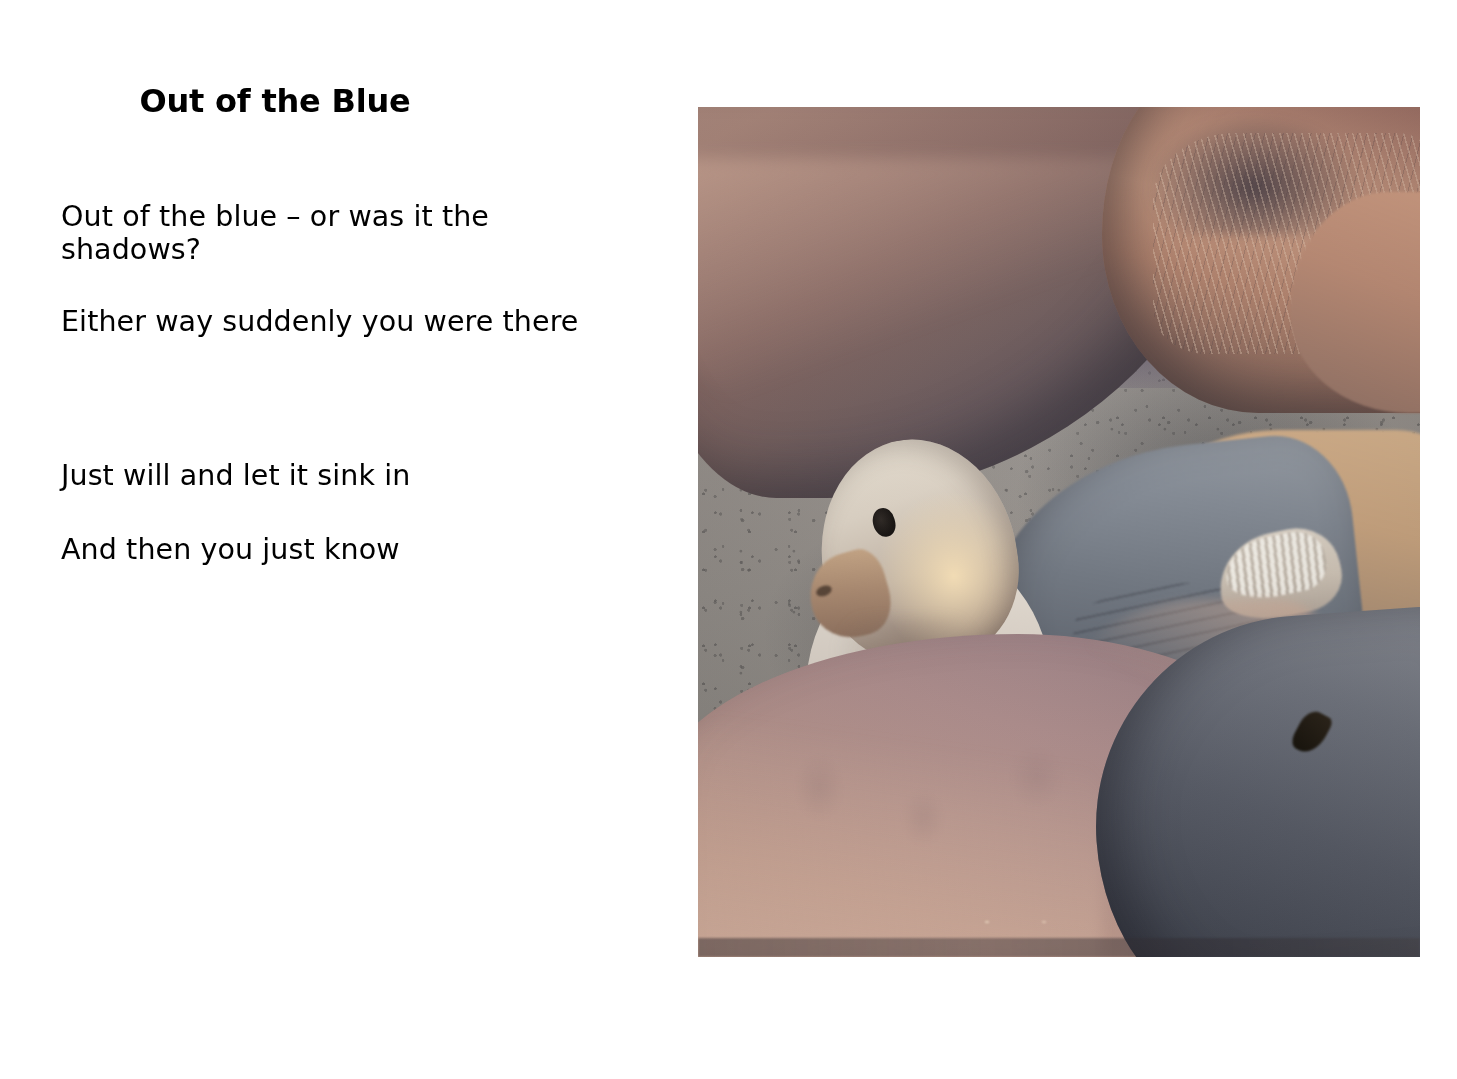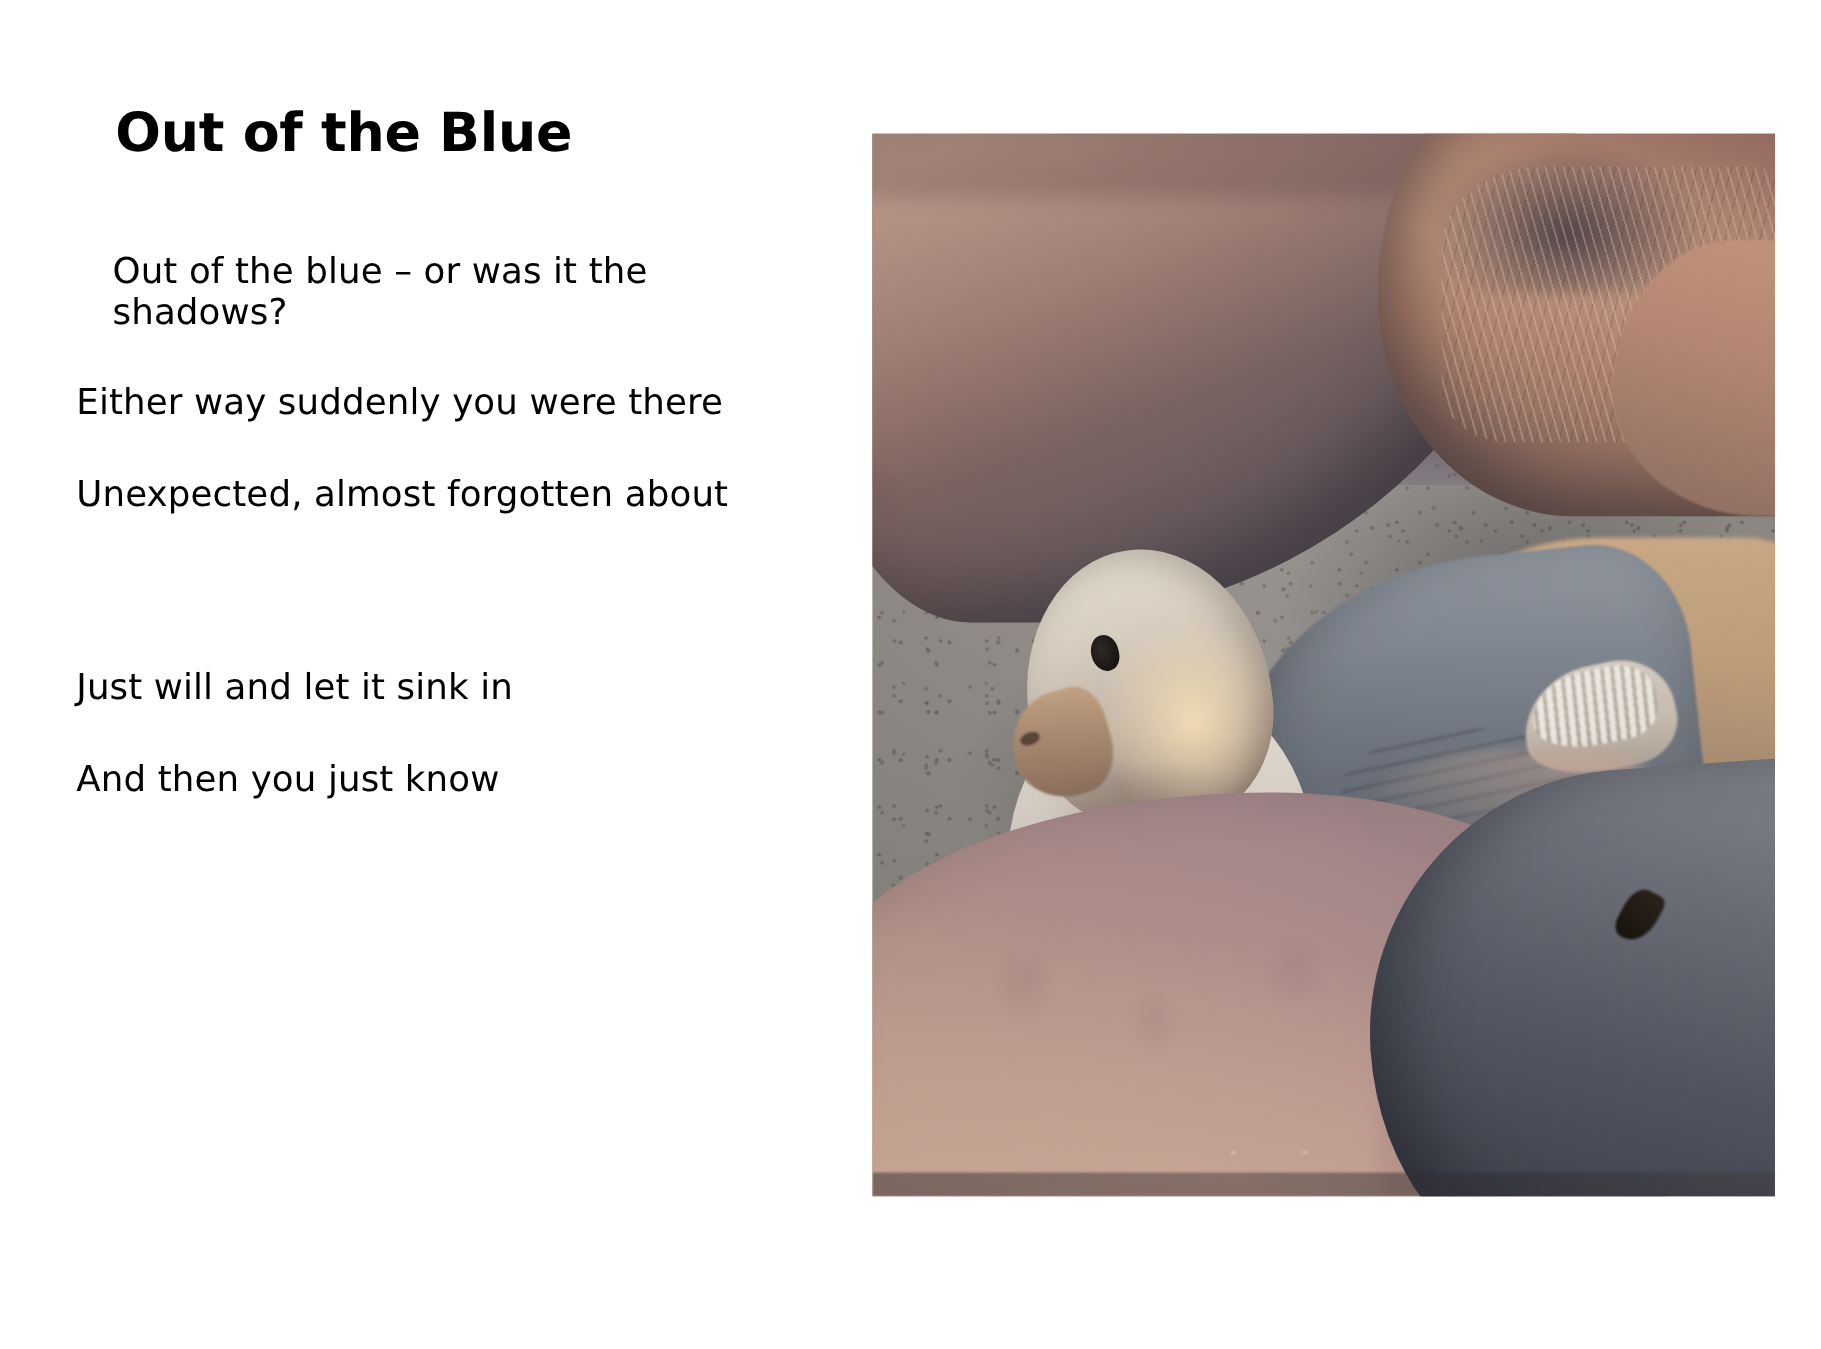--- a/index.html
+++ b/index.html
@@ -25,21 +25,21 @@
     height: 1079px;
   }
   #poem-title {
     position: absolute;
     left: 0;
     top: 82px;
     width: 690px;
     text-align: center;
     padding-right: 140px;
     box-sizing: border-box;
-    font-size: 43px;
+    font-size: 32px;
     font-weight: bold;
     color: #000000;
     letter-spacing: -0.2px;
   }
   #poem-body {
     position: absolute;
     left: 61px;
     top: 200px;
     width: 620px;
   }
@@ -49,21 +49,20 @@
   .poem-line {
     font-size: 28.5px;
     line-height: 36px;
     color: #000000;
     white-space: pre-wrap;
     margin: 0 0 38px 0;
     letter-spacing: 0.1px;
   }
   .poem-line.wrapped {
     line-height: 33px;
-    margin-left: 29px;
   }
   .stanza-gap {
     height: 40px;
   }
 
   
   #photo-frame {
     position: absolute;
     left: 698px;
     top: 107px;
@@ -353,21 +352,20 @@
   <div id="poem-column">
 
     <div id="poem-title">Out of the Blue</div>
 
     <div id="poem-body">
 
       <div class="stanza">
         <div class="poem-line wrapped">Out of the blue – or was it the
 shadows?</div>
         <div class="poem-line">Either way suddenly you were there</div>
-        <div class="poem-line">Unexpected, almost forgotten about</div>
       </div>
 
       <div class="stanza-gap"></div>
 
 
       <div class="stanza-gap"></div>
 
       <div class="stanza">
         <div class="poem-line">Just will and let it sink in</div>
         <div class="poem-line">And then you just know</div>

